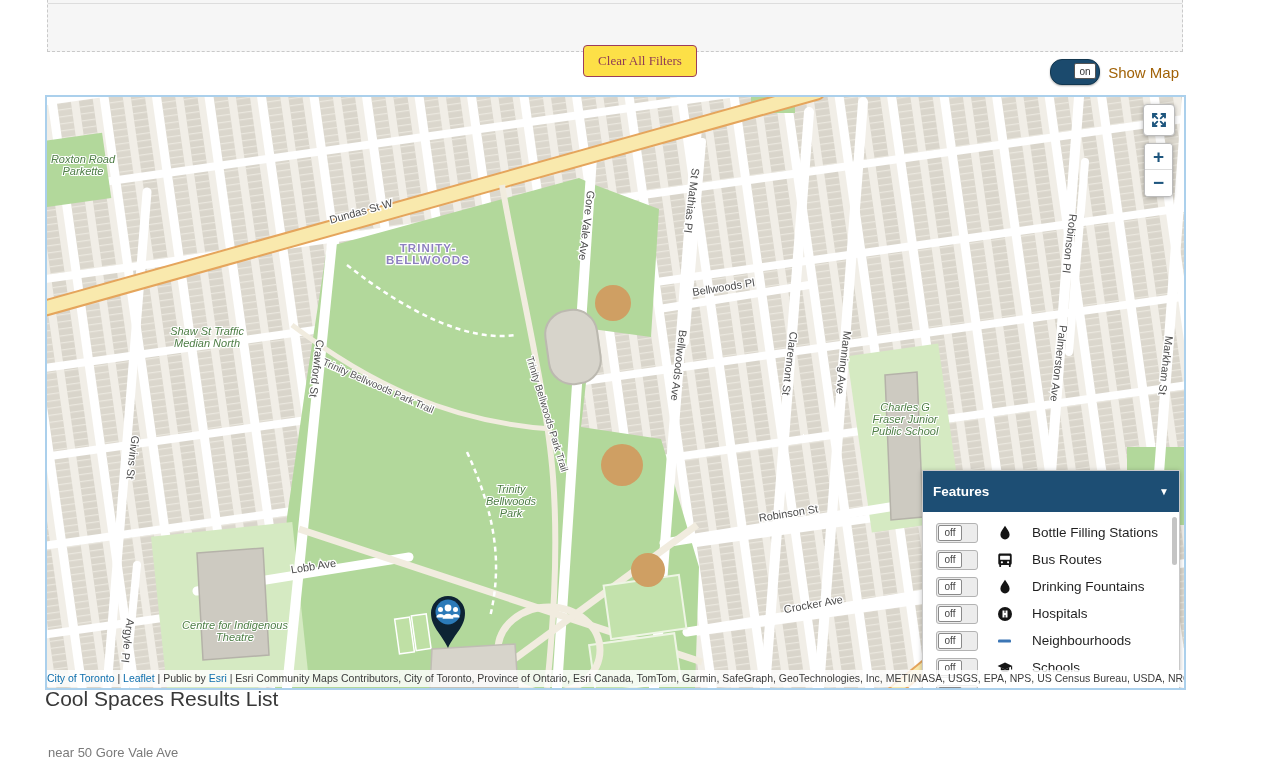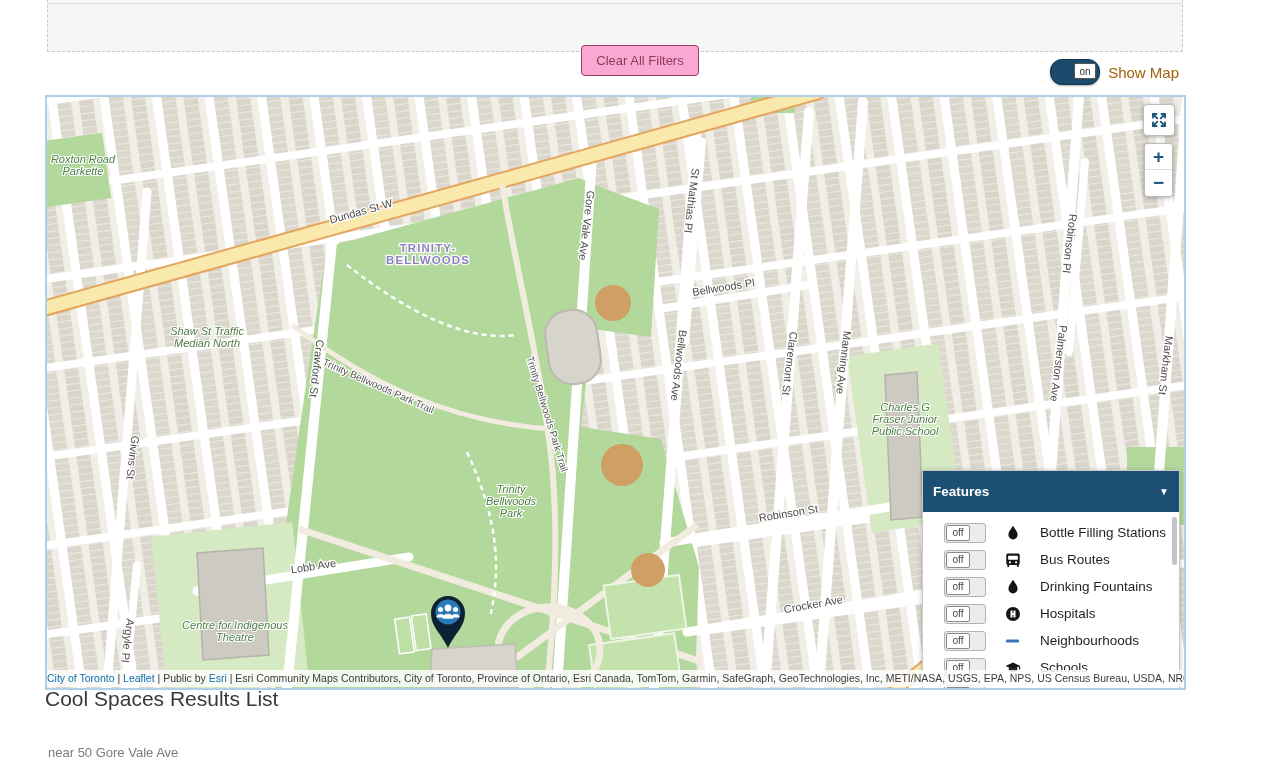--- a/index.html
+++ b/index.html
@@ -3,22 +3,22 @@
 <meta charset="utf-8">
 <style>
   html,body{margin:0;padding:0;background:#fff;font-family:"Liberation Sans",sans-serif;}
   .page{position:relative;width:1280px;height:773px;overflow:hidden;background:#fff;}
 
   
   .filter-panel{position:absolute;left:47px;top:-30px;width:1136px;height:82px;
     background:#f6f6f6;border:1px dashed #c9c9c9;box-sizing:border-box;}
   .filter-divider{position:absolute;left:0;top:32px;width:100%;height:1px;background:#ddd;}
   .clear-filters-btn{position:absolute;left:0;right:0;top:45px;margin:0 auto;width:fit-content;
-    background:#f9a8d4;color:#8f3a56;border:1px solid #9b3d5e;border-radius:4px;
-    font-size:13px;padding:7px 14px;cursor:pointer;font-family:Liberation Sans, sans-serif;}
+    background:#fde047;color:#8f3a56;border:1px solid #9b3d5e;border-radius:4px;
+    font-size:13px;padding:7px 14px;cursor:pointer;font-family:Liberation Serif, serif;}
 
   
   .show-map-row{position:absolute;top:59px;right:101px;display:flex;align-items:center;gap:8px;}
   .show-map-toggle{position:relative;width:48px;height:24px;background:#1b4a6d;border:1px solid #123750;
     border-radius:12px;cursor:pointer;box-shadow:0 1px 2px rgba(0,0,0,.3);}
   .show-map-toggle .thumb{position:absolute;right:3px;top:3px;width:22px;height:16px;background:#fff;
     border:1px solid #555;border-radius:2px;font-size:10px;color:#333;display:flex;align-items:center;justify-content:center;box-sizing:border-box;}
   .show-map-label{font-size:15px;color:#a16207;}
 
   
@@ -43,21 +43,21 @@
   .ctl-zoom button:first-child{border-bottom:1px solid #ddd;}
 
   
   .features-panel{position:absolute;left:875px;top:373px;width:258px;height:262px;background:#fff;
     border:1px solid #c9c9c9;box-sizing:border-box;box-shadow:0 1px 5px rgba(0,0,0,.25);z-index:900;}
   .features-header{height:41px;background:#1d4e74;color:#fff;display:flex;align-items:center;
     justify-content:space-between;padding:0 10px;cursor:pointer;}
   .features-title{font-size:13.5px;font-weight:bold;}
   .features-caret{font-size:10px;}
   .features-body{position:relative;padding-top:7px;}
-  .feature-row{display:flex;align-items:center;height:27px;padding-left:21px;gap:19px;}
+  .feature-row{display:flex;align-items:center;height:27px;padding-left:13px;gap:19px;}
   .feature-toggle{position:relative;width:42px;height:20px;background:#ececec;border:1px solid #b3b3b3;
     border-radius:3px;cursor:pointer;flex:none;box-sizing:border-box;}
   .feature-toggle .off-thumb{position:absolute;left:1px;top:1px;width:24px;height:16px;background:#fff;
     border:1px solid #8a8a8a;border-radius:2px;font-size:10px;color:#444;display:flex;align-items:center;
     justify-content:center;box-sizing:border-box;}
   .feature-icon{width:16px;height:16px;flex:none;}
   .f-icon{fill:#151515;}
   .feature-label{font-size:13.5px;color:#1f1f1f;white-space:nowrap;}
   .features-scrollbar{position:absolute;right:2px;top:5px;width:5px;height:48px;background:#c4c4c4;border-radius:3px;}
 

